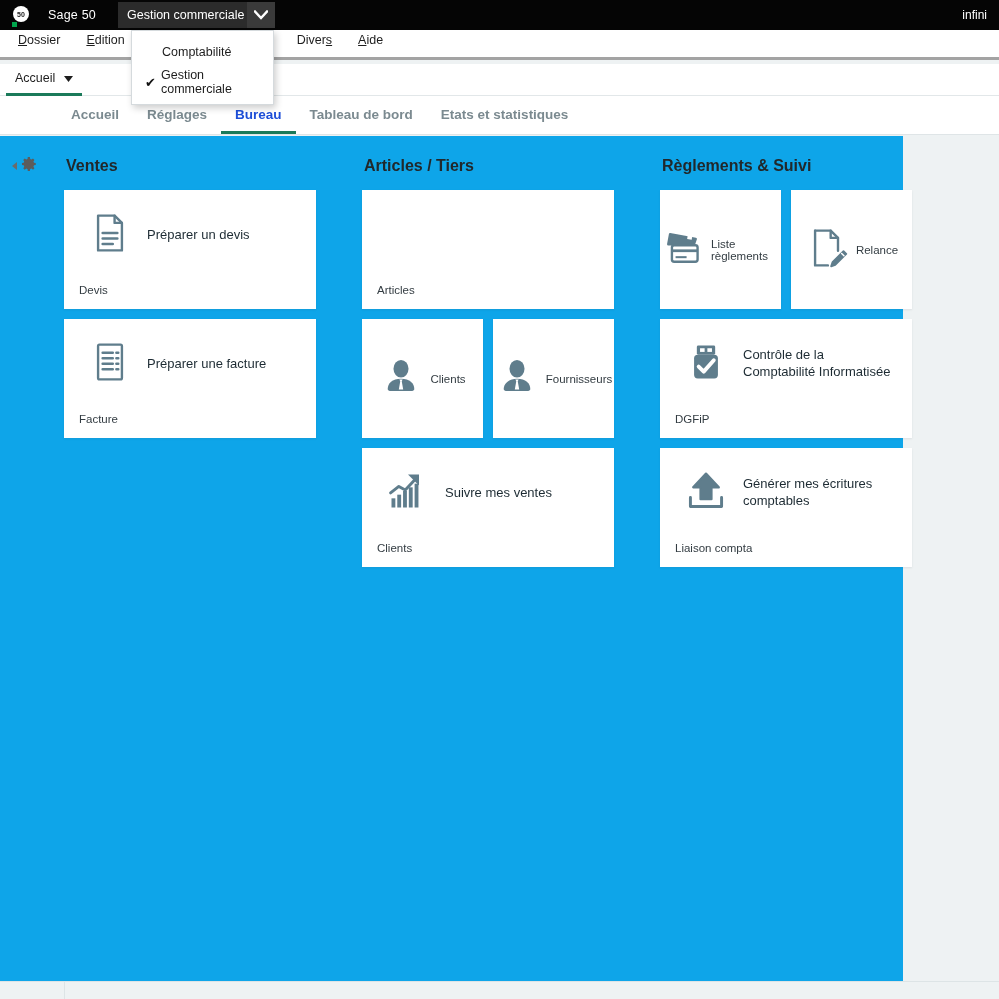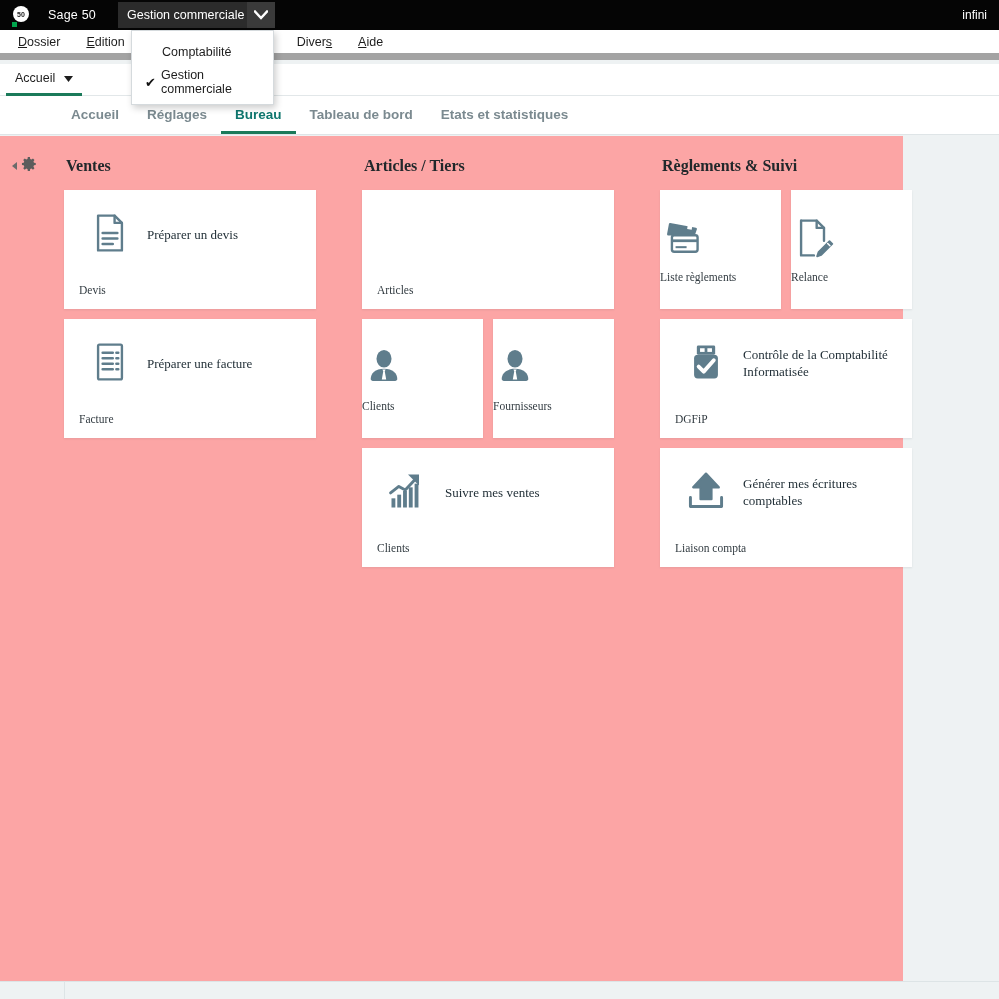--- a/index.html
+++ b/index.html
@@ -55,22 +55,22 @@
   .win-user {
     position: absolute; right: 12px; top: 8px;
     color: #ffffff; font-size: 12px;
   }
 
   
   .menubar {
     position: absolute; top: 30px; left: 0;
     width: 999px; height: 30px;
     background: #ffffff;
-    border-bottom: 7px solid #a3a3a3;
-    display: flex; align-items: center;
+    border-bottom: 3px solid #a3a3a3;
+    display: flex; align-items: flex-end;
   }
   .menu-item {
     font-size: 12.5px; color: #1d1d1d;
     padding: 0 13px; line-height: 34px;
     white-space: nowrap; cursor: default;
   }
   .menu-item u { text-decoration: underline; }
   .menu-item:first-child { margin-left: 5px; }
 
   
@@ -98,28 +98,27 @@
     display: flex; align-items: flex-start;
     padding-left: 57px;
   }
   .stab {
     font-size: 13.5px; font-weight: bold;
     color: #7b8a90;
     padding: 11px 14px 9px 14px;
     white-space: nowrap;
     border-bottom: 3px solid transparent;
   }
-  .stab.active { color: #0f766e; border-bottom-color: #1b7a5a; }
+  .stab.active { color: #1d4ed8; border-bottom-color: #1b7a5a; }
 
   
   .desktop {
     position: absolute; top: 136px; left: 0;
     width: 903px; height: 845px;
-    background: #fca5a5;
-    font-family: Liberation Serif, serif;
+    background: #0ea5e9;
   }
   .collapse-gear {
     position: absolute; left: 12px; top: 19px;
     display: flex; align-items: center; gap: 3px;
   }
   .collapse-gear .tri {
     width: 0; height: 0;
     border-top: 4px solid transparent;
     border-bottom: 4px solid transparent;
     border-right: 5px solid #6b6b6b;
@@ -142,22 +141,22 @@
     box-shadow: 0 1px 2px rgba(60,70,75,.10);
   }
   .tile-wide {
     width: 252px; height: 119px;
     position: relative;
     padding: 21px 0 0 24px;
   }
   .tile-half {
     width: 121px; height: 119px;
     position: relative;
-    display: flex; flex-direction: column;
-    justify-content: center;
+    display: flex; flex-direction: row;
+    align-items: center; justify-content: center;
     gap: 7px;
   }
   .tile-wide .t-main {
     display: flex; align-items: center; gap: 15px;
   }
   .tile-wide .t-label {
     font-size: 13px; color: #1d2b33; line-height: 1.28;
     max-width: 150px;
   }
   .tile-wide .t-sub {

